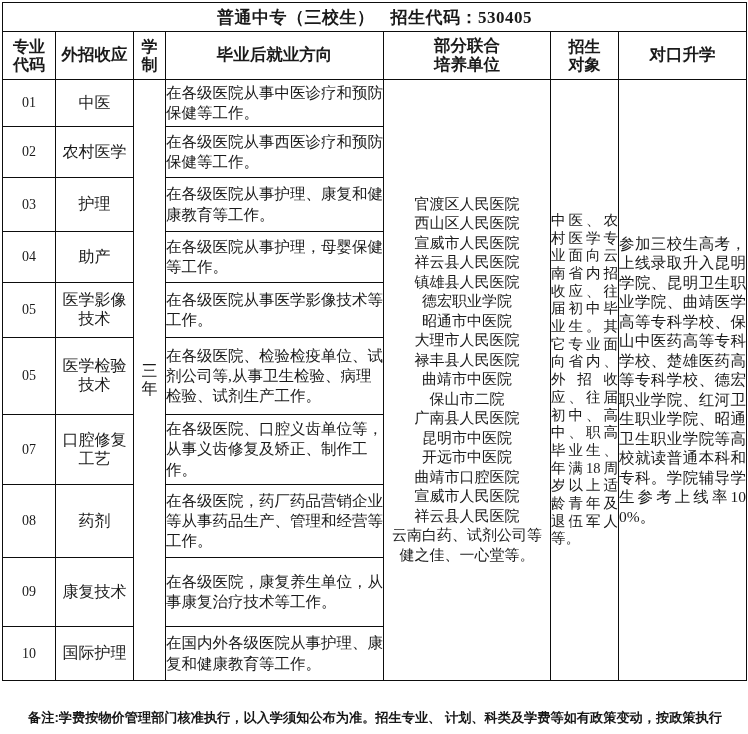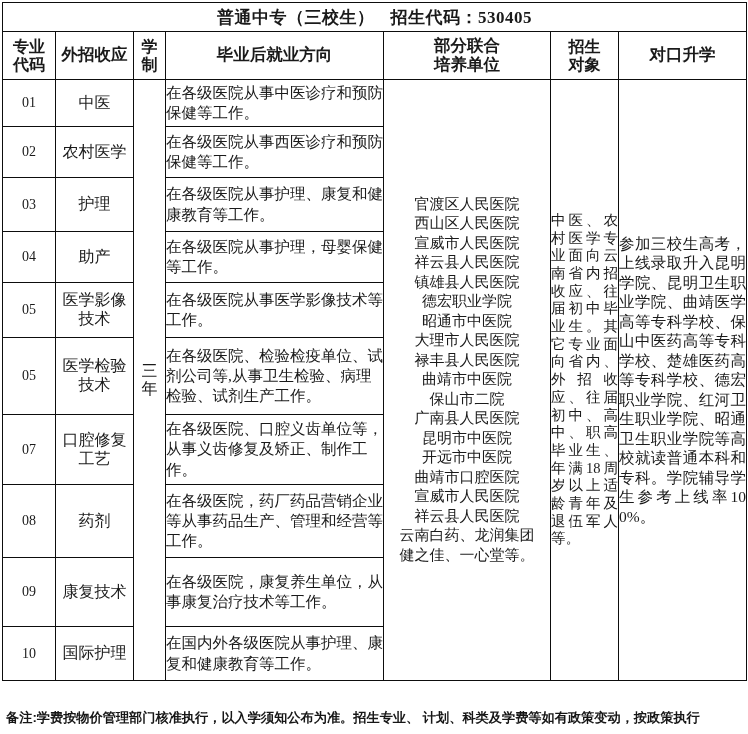--- a/index.html
+++ b/index.html
@@ -110,20 +110,21 @@
     position: absolute;
     left: 6px;
     right: 4px;
     bottom: 10px;
     font-size: 13.2px;
     line-height: 1.2;
     white-space: nowrap;
     font-family: "Liberation Sans", sans-serif;
     font-weight: bold;
     color: #161616;
+    text-align: center;
   }
 </style>
 </head>
 <body>
 
 <div class="sheet">
 
   <table class="admissions">
     <colgroup>
       <col style="width:53px">
@@ -186,21 +187,21 @@
         <span class="line">大理市人民医院</span>
         <span class="line">禄丰县人民医院</span>
         <span class="line">曲靖市中医院</span>
         <span class="line">保山市二院</span>
         <span class="line">广南县人民医院</span>
         <span class="line">昆明市中医院</span>
         <span class="line">开远市中医院</span>
         <span class="line">曲靖市口腔医院</span>
         <span class="line">宣威市人民医院</span>
         <span class="line">祥云县人民医院</span>
-        <span class="line">云南白药、龙润集团</span>
+        <span class="line">云南白药、试剂公司等</span>
         <span class="line">健之佳、一心堂等。</span>
       </td>
 
       <td class="target-cell" rowspan="10">中医、农村医学专业面向云南省内招收应、往届初中毕业生。其它专业面向省内、外招收应、往届初中、高中、职高毕业生、年满18周岁以上适龄青年及退伍军人等。</td>
 
       <td class="upgrade-cell" rowspan="10">参加三校生高考，上线录取升入昆明学院、昆明卫生职业学院、曲靖医学高等专科学校、保山中医药高等专科学校、楚雄医药高等专科学校、德宏职业学院、红河卫生职业学院、昭通卫生职业学院等高校就读普通本科和专科。学院辅导学生参考上线率100%。</td>
     </tr>
 
     <tr>
       <td class="code-cell" style="height:50px">02</td>

